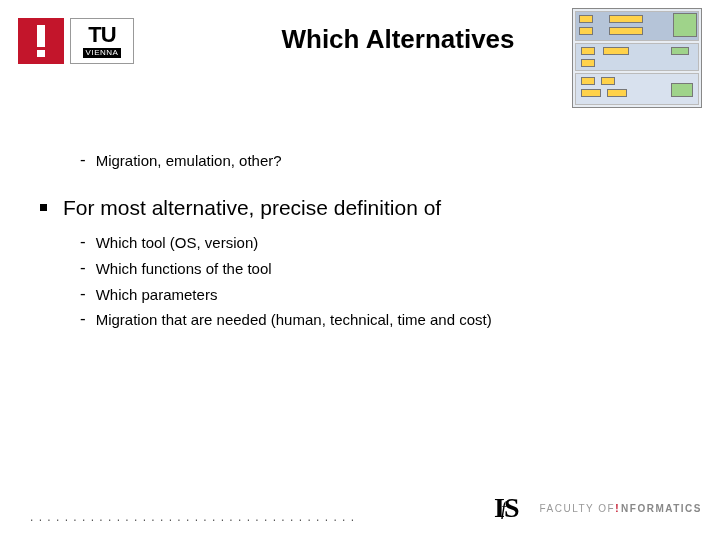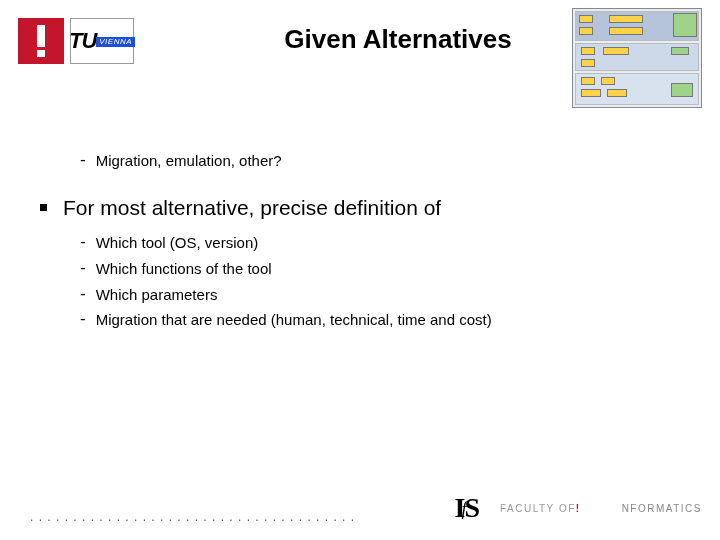--- a/index.html
+++ b/index.html
@@ -2,23 +2,23 @@
 <html><head>
 <meta charset="utf-8">
 <style>
   * { margin: 0; padding: 0; box-sizing: border-box; }
   html, body { width: 720px; height: 540px; font-family: Verdana, Geneva, sans-serif; background: #fff; color: #000; overflow: hidden; }
   .slide { position: relative; width: 720px; height: 540px; }
 
   .header { position: absolute; top: 18px; left: 18px; right: 18px; height: 70px; display: flex; align-items: flex-start; }
   .logo-red { width: 46px; height: 46px; background: #c3152b; display: flex; align-items: center; justify-content: center; margin-right: 6px; }
   .logo-red svg { display: block; }
-  .logo-tu { width: 64px; height: 46px; border: 1px solid #999; background: #fff; display: flex; align-items: center; justify-content: center; font-style: italic; }
+  .logo-tu { width: 64px; height: 46px; border: 1px solid #999; background: #fff; display: flex; flex-direction: column; align-items: center; justify-content: center; }
   .logo-tu-top { font-size: 22px; font-weight: bold; letter-spacing: -1px; line-height: 1; }
-  .logo-tu-bottom { background: #1d4ed8; color: #fff; font-size: 8px; padding: 0 3px; line-height: 1.2; margin-top: 2px; letter-spacing: 0.5px; }
+  .logo-tu-bottom { background: #000000; color: #fff; font-size: 8px; padding: 0 3px; line-height: 1.2; margin-top: 2px; letter-spacing: 0.5px; }
   .title { flex: 1; text-align: center; font-size: 26px; font-weight: bold; margin-top: 6px; padding-right: 40px; }
 
   .diagram { position: absolute; top: 8px; right: 18px; width: 130px; height: 100px; border: 1px solid #888; background: #e8edf3; }
   .diagram .sect { position: absolute; border: 1px solid #bbb; }
   .diagram .s1 { top: 2px; left: 2px; right: 2px; height: 30px; background: #b5c4d8; }
   .diagram .s2 { top: 34px; left: 2px; right: 2px; height: 28px; background: #cdd9e8; }
   .diagram .s3 { top: 64px; left: 2px; right: 2px; bottom: 2px; background: #d8e1ee; }
   .diagram .box { position: absolute; background: #ffd24a; border: 1px solid #777; }
   .diagram .green { background: #9fd38a; }
   .diagram .small { width: 14px; height: 8px; }
@@ -34,39 +34,39 @@
 
   .spacer { height: 18px; }
 
   .footer { position: absolute; bottom: 16px; left: 30px; right: 18px; display: flex; align-items: flex-end; justify-content: space-between; }
   .footer-dots { font-size: 12px; letter-spacing: 1px; color: #555; }
   .footer-logos { display: flex; align-items: center; gap: 24px; }
   .ifs { font-family: "Times New Roman", serif; font-size: 28px; font-weight: bold; letter-spacing: -4px; }
   .ifs .fital { font-style: italic; font-weight: normal; font-size: 18px; vertical-align: 2px; letter-spacing: -2px; }
   .faculty { font-size: 10px; color: #999; letter-spacing: 1.5px; display: flex; align-items: flex-end; }
   .faculty .bang { color: #c3152b; font-weight: bold; margin-right: 1px; }
-  .faculty .inf { font-weight: normal; color: #888; margin-left: 40px; }
+  .faculty .inf { font-weight: bold; color: #888; }
 </style>
 </head>
 <body>
 
 <div class="slide">
 
   <div class="header">
     <div class="logo-red">
       <svg width="18" height="34" viewBox="0 0 18 34">
         <rect x="5" y="1" width="8" height="22" fill="#fff"></rect>
         <rect x="5" y="26" width="8" height="7" fill="#fff"></rect>
       </svg>
     </div>
     <div class="logo-tu">
       <div class="logo-tu-top">TU</div>
       <div class="logo-tu-bottom">VIENNA</div>
     </div>
-    <div class="title">Given Alternatives</div>
+    <div class="title">Which Alternatives</div>
   </div>
 
   <div class="diagram">
     <div class="sect s1"></div>
     <div class="sect s2"></div>
     <div class="sect s3"></div>
     <div class="box small" style="top:6px; left:6px;"></div>
     <div class="box small" style="top:18px; left:6px;"></div>
     <div class="box small" style="top:6px; left:36px; width:34px;"></div>
     <div class="box small" style="top:18px; left:36px; width:34px;"></div>

